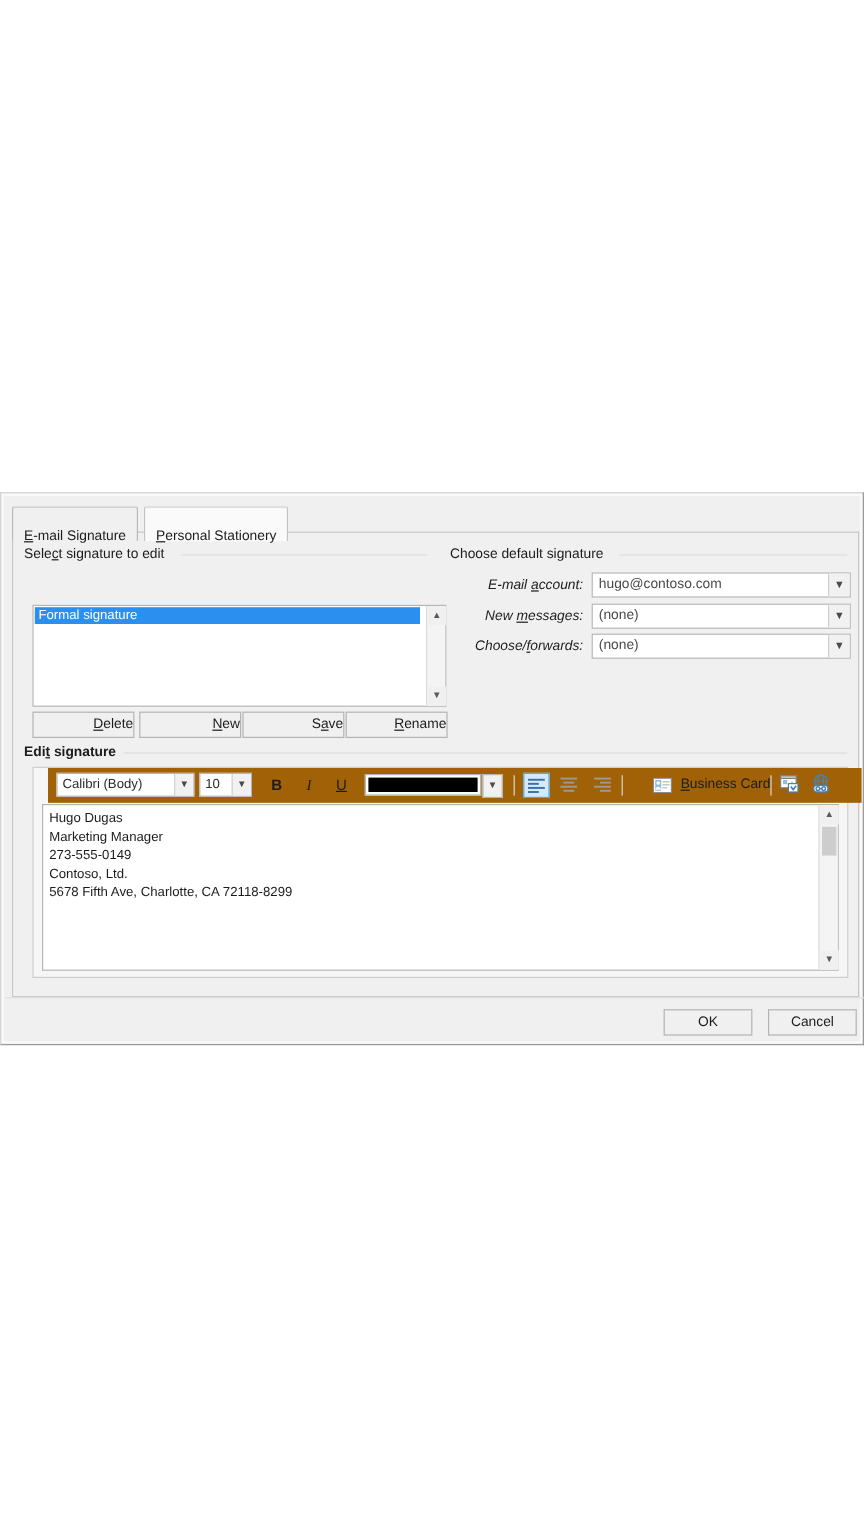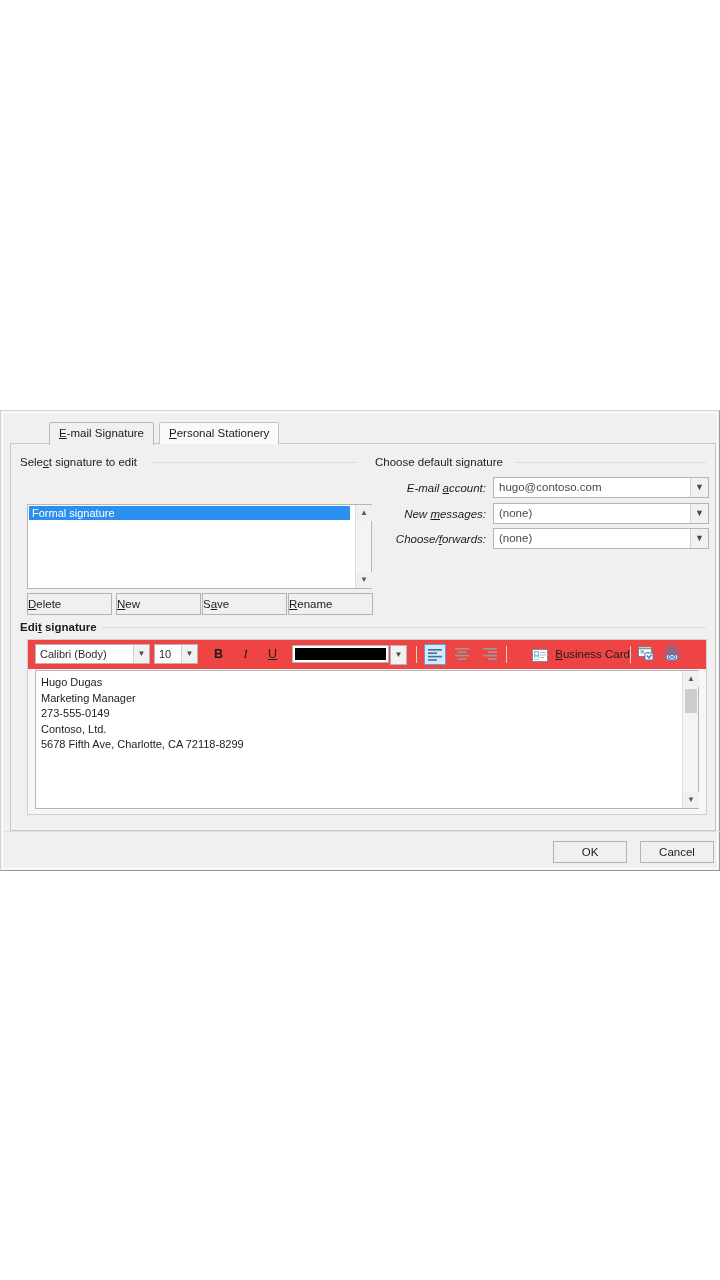--- a/index.html
+++ b/index.html
@@ -31,31 +31,30 @@
   
   .tabstrip {
     position: absolute;
     left: 7px; top: 9px;
     width: 706px; height: 22px;
   }
   .tab {
     position: absolute;
     top: 0;
     height: 22px;
-    padding: 0 9px;
+    padding: 14px 9px;
     line-height: 21px;
     font-size: 11.5px;
     color: #1c1c1c;
     background: #f6f6f6;
     border: 1px solid #c4c4c4;
     border-bottom: none;
     border-radius: 2px 2px 0 0;
     white-space: nowrap;
     cursor: default;
-    margin-left: 39px;
   }
   .tab.active {
     background: #f0f0f0;
     border-color: #b8b8b8;
     z-index: 3;
     height: 23px;
   }
   .tab.inactive {
     background: #fafafa;
     z-index: 1;
@@ -132,21 +131,21 @@
     background: #cdcdcd;
     cursor: default;
   }
 
   
   .btn {
     position: absolute;
     height: 22px;
     font-size: 11.5px;
     line-height: 20px;
-    text-align: left;
+    text-align: right;
     color: #1c1c1c;
     background: #f0f0f0;
     border: 1px solid #b3b3b3;
     white-space: nowrap;
     cursor: default;
   }
 
   
   .rlabel {
     position: absolute;
@@ -188,23 +187,23 @@
   
   #edit-panel {
     position: absolute;
     left: 16px; top: 195px;
     width: 680px; height: 176px;
     background: #f6f6f6;
     border: 1px solid #cfcfcf;
   }
   #toolbar {
     position: absolute;
-    left: 0; top: 0;
+    left: 12px; top: 0;
     width: 678px; height: 29px;
-    background: #ef4444;
+    background: #a16207;
   }
   .tb-combo {
     position: absolute;
     top: 4px; height: 20px;
     background: #ffffff;
     border: 1px solid #b5b5b5;
     cursor: default;
   }
   .tb-combo .tval {
     position: absolute;

